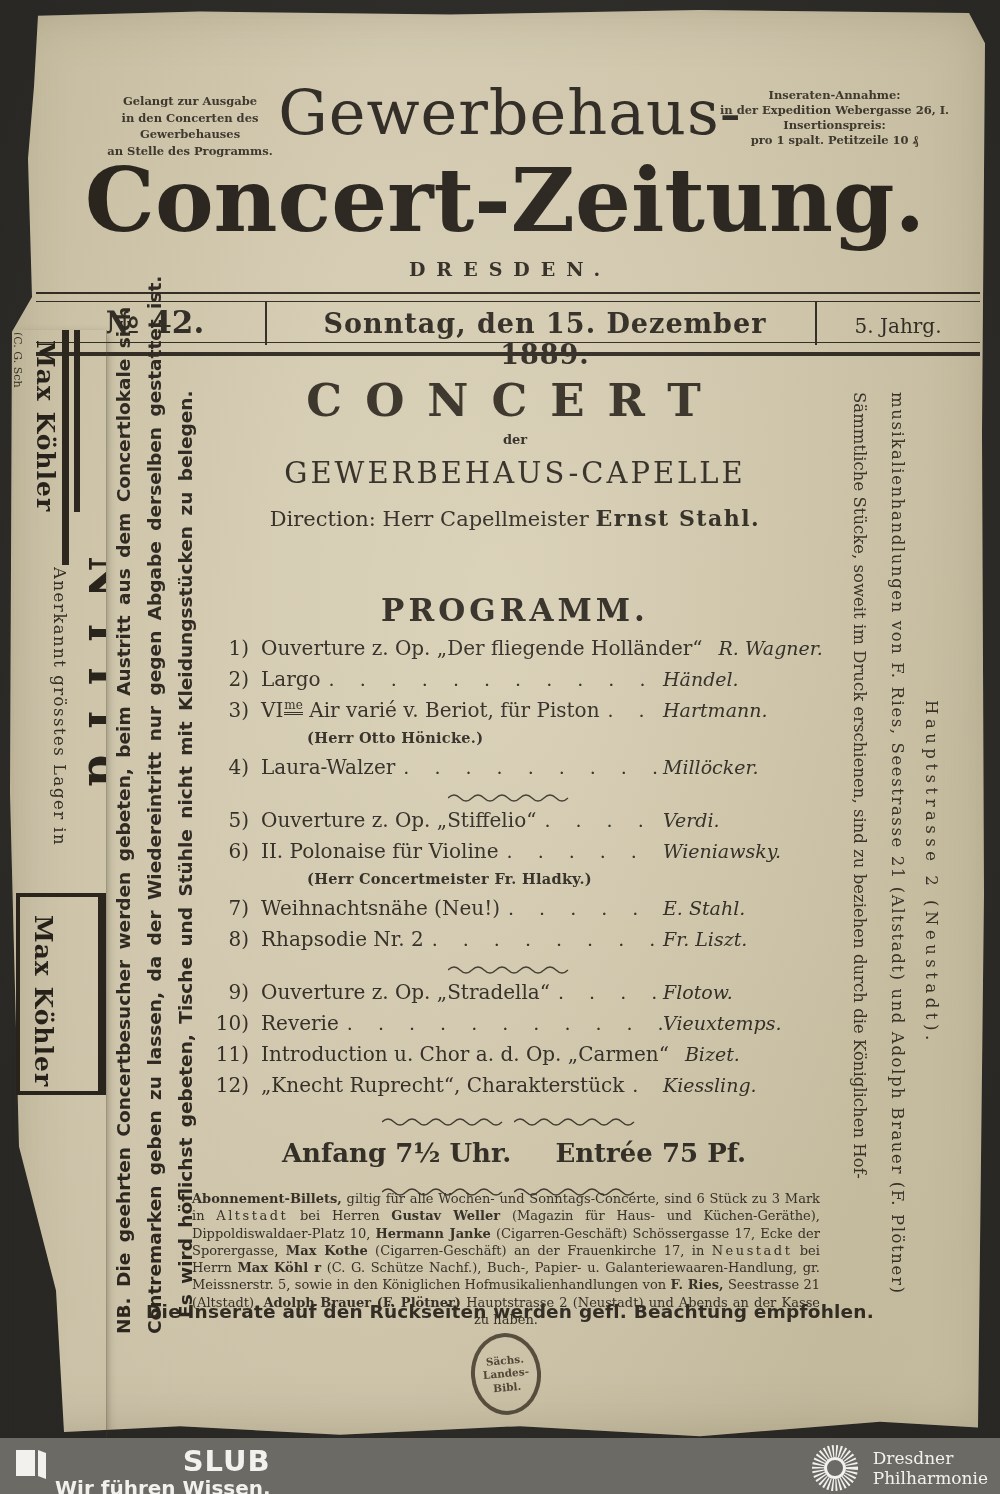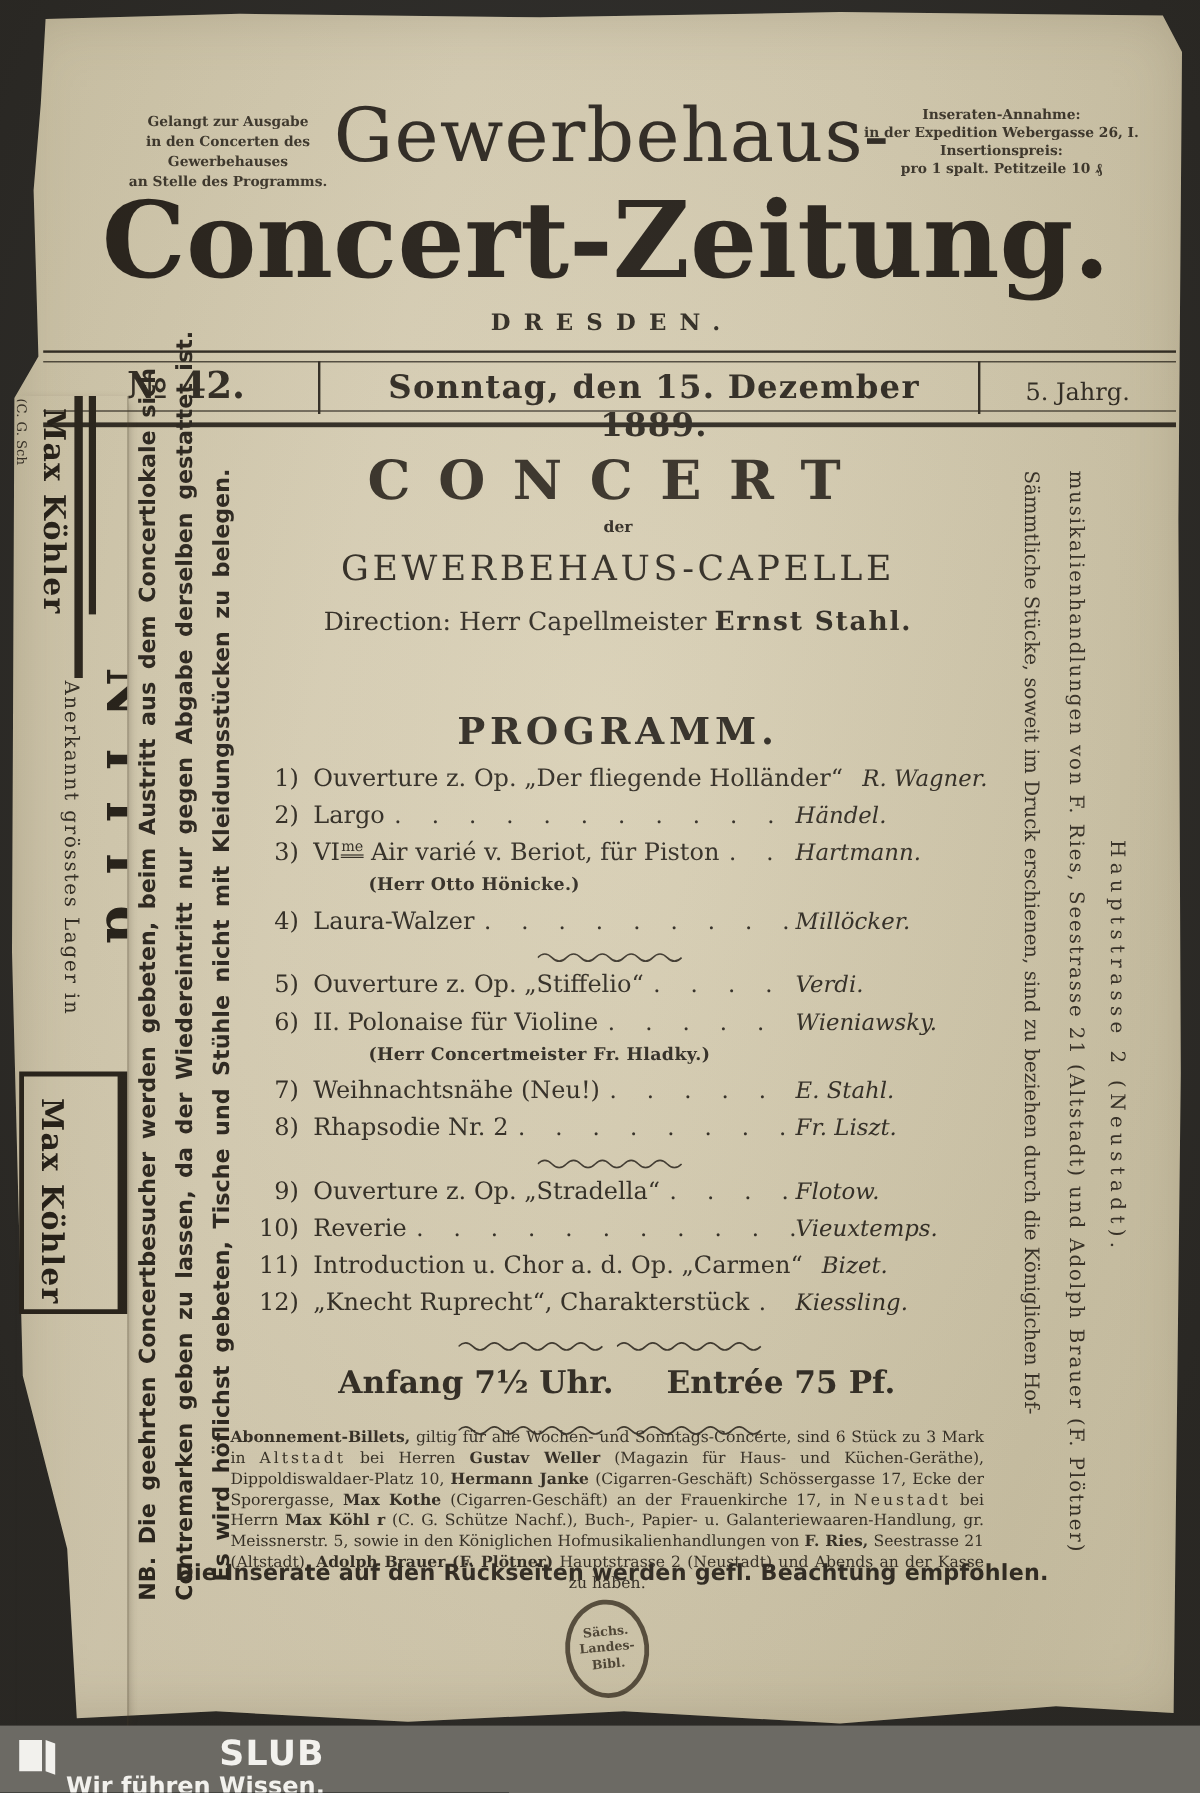--- a/index.html
+++ b/index.html
@@ -280,15 +280,25 @@
     <div class="slub">
       <svg width="32" height="36" viewBox="0 0 32 36">
         <path d="M1 3 h19 v26 h-19 z" fill="#f2f1ed"></path>
         <path d="M23 3 l8 3 v26 l-8 -3 z" fill="#f2f1ed"></path>
       </svg>
       <div class="slub-text">
         <div class="slub-name">SLUB</div>
         <div class="slub-tag">Wir führen Wissen.</div>
       </div>
     </div>
+    <div class="phil">
+      <svg width="48" height="48" viewBox="0 0 48 48">
+        <circle cx="24" cy="24" r="17" fill="none" stroke="#f2f1ed" stroke-width="12" stroke-dasharray="1.6 1.9"></circle>
+        <circle cx="24" cy="24" r="9.5" fill="none" stroke="#f2f1ed" stroke-width="3"></circle>
+      </svg>
+      <div class="phil-text">
+        <div>Dresdner</div>
+        <div>Philharmonie</div>
+      </div>
+    </div>
   </div>
 
 </div>
 
 </body></html>

